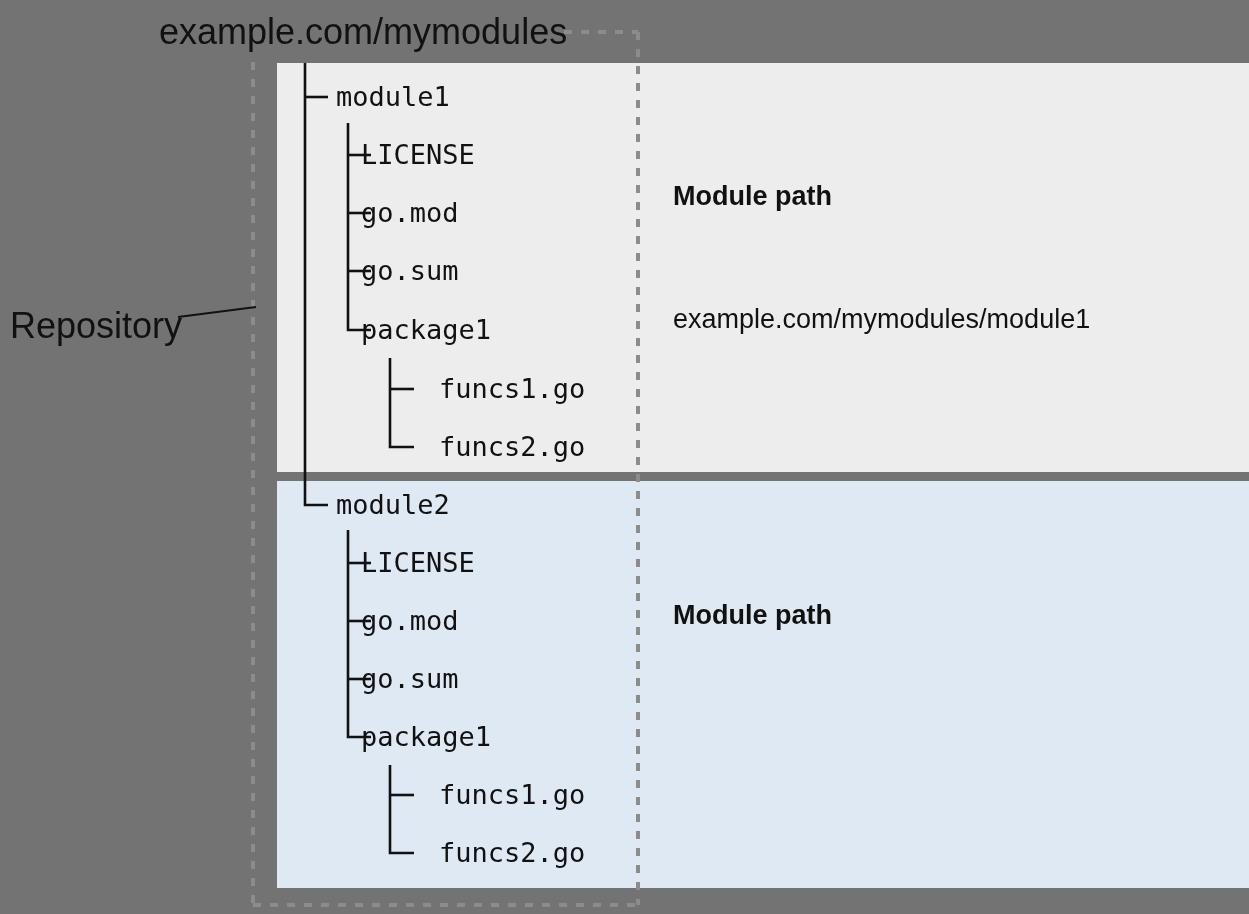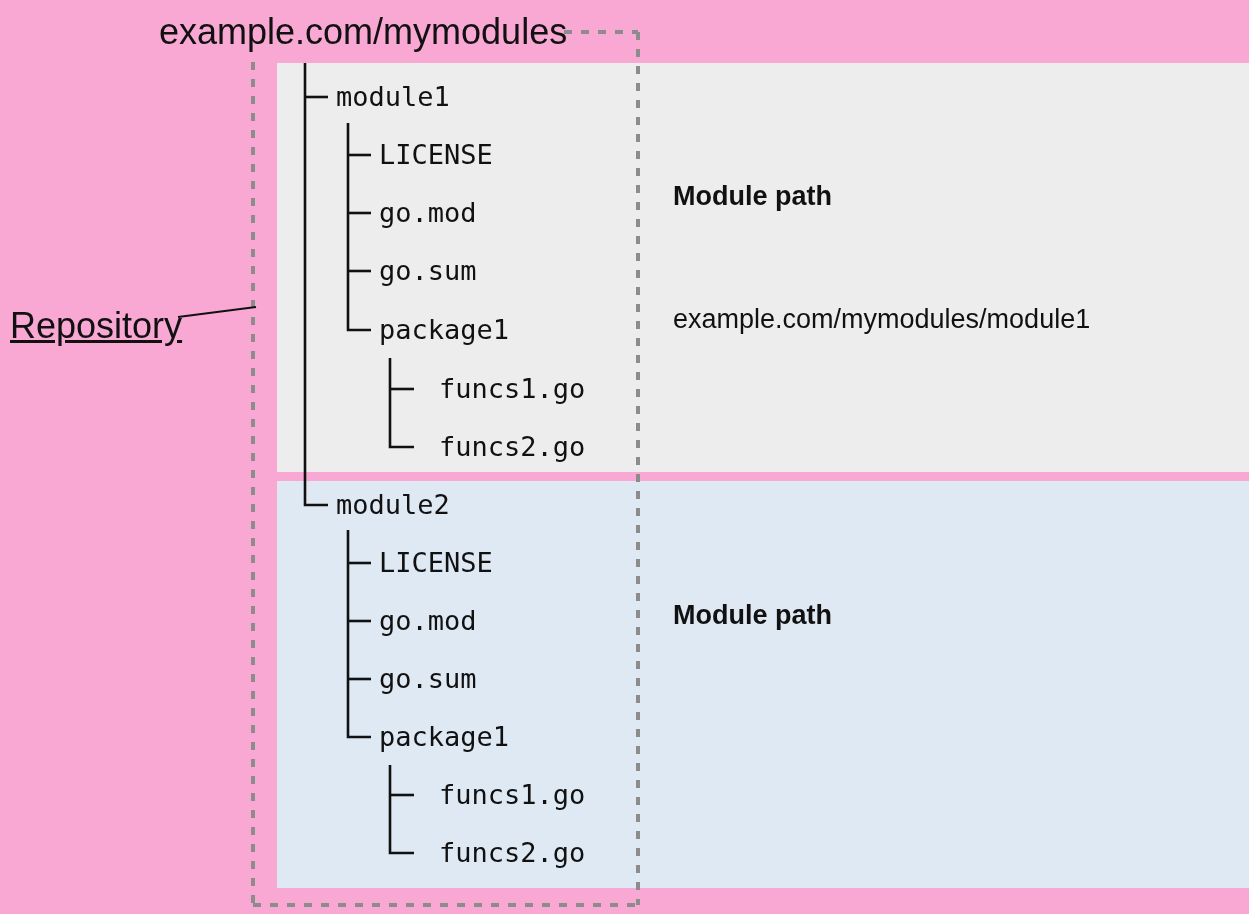--- a/index.html
+++ b/index.html
@@ -1,20 +1,20 @@
 <!DOCTYPE html>
 <html><head>
 <meta charset="utf-8">
 <style>
   html, body { margin: 0; padding: 0; background: #ffffff; }
   .canvas {
     position: relative;
     width: 1249px;
     height: 914px;
-    background: #f9a8d4;
+    background: #737373;
     font-family: "Liberation Sans", sans-serif;
     color: #111111;
     overflow: hidden;
   }
   .panel {
     position: absolute;
     left: 277px;
     width: 972px;
   }
   .panel-m1 { top: 63px;  height: 409px; background: #ededed; }
@@ -35,33 +35,32 @@
     line-height: 40px;
     white-space: pre;
   }
   .repository-label {
     position: absolute;
     left: 10px;
     top: 306px;
     font-size: 36px;
     line-height: 40px;
     white-space: pre;
-    text-decoration: underline;
   }
 
   .tree-label {
     position: absolute;
     height: 58px;
     line-height: 58px;
     font-family: "DejaVu Sans Mono", monospace;
     font-size: 27px;
     white-space: pre;
   }
   .lvl1 { left: 336px; }
-  .lvl2 { left: 379px; }
+  .lvl2 { left: 361px; }
   .lvl3 { left: 439px; }
 
   .module-path {
     position: absolute;
     left: 673px;
     font-size: 27px;
     line-height: 41px;
     white-space: pre;
   }
   .mp-heading { font-weight: bold; }

